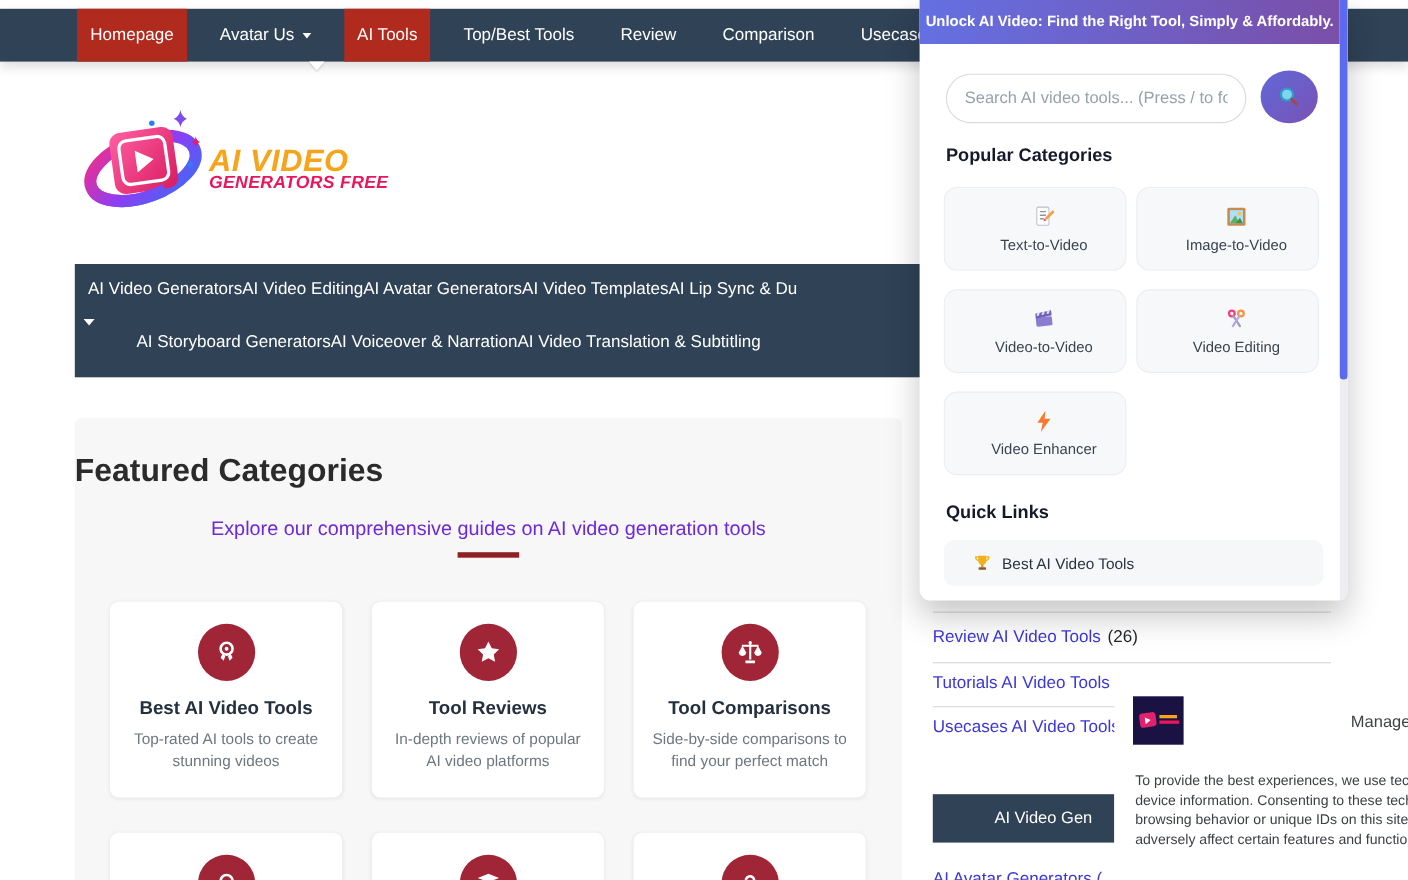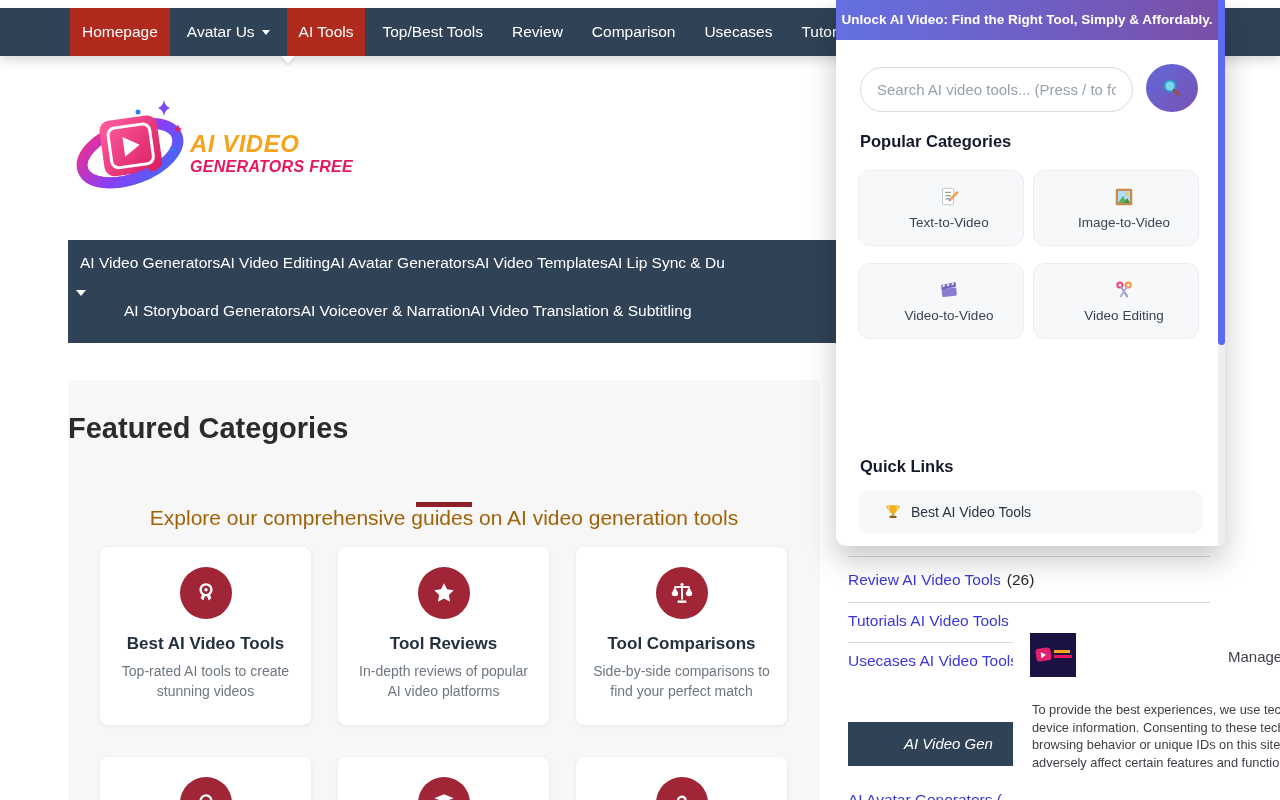--- a/index.html
+++ b/index.html
@@ -2,67 +2,67 @@
 <html><head>
 <meta charset="utf-8">
 <style>
   * { margin:0; padding:0; box-sizing:border-box; }
   body { font-family:"Liberation Sans", sans-serif; background:#fff; }
   .screen { position:relative; width:1280px; height:800px; background:#fff; overflow:hidden; }
 
   
   .topnav { position:absolute; left:0; top:8px; width:1280px; height:48px; background:#2f4256;
             display:flex; align-items:stretch; padding-left:70px; box-shadow:0 5px 10px rgba(0,0,0,.14); }
-  .tn-item { display:flex; align-items:center; padding:0 12px; margin-right:5px; color:#fff;
+  .tn-item { display:flex; align-items:center; padding:0 12px; margin-right:18px; color:#fff;
              font-size:15.5px; white-space:nowrap; cursor:pointer; }
   .tn-item.hl { background:#b02b1e; }
   .tn-chevron { width:0; height:0; border-left:4.5px solid transparent; border-right:4.5px solid transparent;
                 border-top:5px solid #fff; margin-left:7px; }
   .nav-caret { position:absolute; left:281px; top:56px; width:0; height:0;
                border-left:7px solid transparent; border-right:7px solid transparent; border-top:8px solid #fff;
                filter:drop-shadow(0 1px 1px rgba(0,0,0,.18)); }
 
   
   .logo-wrap { position:absolute; left:72px; top:98px; width:260px; height:115px; cursor:pointer; }
   .logo-mark { position:absolute; left:0; top:0; }
-  .logo-text1 { position:absolute; left:118px; top:32px; font-size:24px; font-weight:900; font-style:italic;
+  .logo-text1 { position:absolute; left:118px; top:32px; font-size:28px; font-weight:900; font-style:italic;
                 color:#f6a41c; letter-spacing:.5px; white-space:nowrap; }
   .logo-text2 { position:absolute; left:118px; top:60px; font-size:16px; font-weight:800; font-style:italic;
                 color:#e8175d; letter-spacing:.3px; white-space:nowrap; }
 
   
   .catnav { position:absolute; left:68px; top:240px; width:1070px; height:103px; background:#2f4256; }
   .cn-row { position:absolute; left:12px; display:flex; }
   .cn-row1 { top:14px; }
   .cn-row2 { top:62px;margin-left:44px; }
   .cn-item { color:#fff; font-size:15.5px; white-space:nowrap; cursor:pointer; }
   .cn-caret { position:absolute; left:8px; top:50px; width:0; height:0;
               border-left:5px solid transparent; border-right:5px solid transparent; border-top:6px solid #fff; }
 
   
   .main-panel { position:absolute; left:68px; top:380px; width:752px; height:430px; background:#f7f7f8; border-radius:6px; }
   .ft-title { position:absolute; top:32px; width:100%; text-align:left; font-size:29px; font-weight:700; color:#2b2b2b; }
-  .ft-sub { position:absolute; top:90px; width:100%; text-align:center; font-size:21px; color:#a16207;margin-top:36px; }
+  .ft-sub { position:absolute; top:90px; width:100%; text-align:center; font-size:18px; color:#6d28d9; }
   .ft-underline { position:absolute; top:122px; left:50%; transform:translateX(-50%); width:56px; height:5px; background:#8e2026; }
   .cards-row { position:absolute; left:32px; display:flex; gap:27px; }
   .cards-row.r1 { top:167px; }
   .cards-row.r2 { top:377px; }
   .fcard { width:211px; height:178px; background:#fff; border-radius:8px; box-shadow:0 1px 4px rgba(20,20,43,.08);
            text-align:center; cursor:pointer; }
   .fcard-circle { width:52px; height:52px; border-radius:50%; background:#a02536; margin:20px auto 0;
                   display:flex; align-items:center; justify-content:center; }
   .fcard-title { margin-top:15px; font-size:17px; font-weight:700; color:#24303e; }
   .fcard-desc { margin:7px 15px 0; font-size:14px; color:#6e7780; line-height:1.45; }
 
   
   .divider { position:absolute; left:848px; width:362px; height:1px; background:#d8d8d8; }
   .sb-link { position:absolute; left:848px; font-size:15.5px; color:#3b36d9; white-space:nowrap; cursor:pointer; }
   .sb-count { color:#23272b; margin-left:6px; }
   .sb-button { position:absolute; left:848px; top:722px; width:165px; height:44px; background:#2f4256; color:#fff;
-               font-size:15px; line-height:44px; padding-left:56px; white-space:nowrap; overflow:hidden; cursor:pointer;font-style:italic; }
+               font-size:15px; line-height:44px; padding-left:56px; white-space:nowrap; overflow:hidden; cursor:pointer; }
   .sb-bottom-link { position:absolute; left:848px; top:791px; font-size:15.5px; color:#3b36d9; white-space:nowrap; cursor:pointer; }
 
   
   .cookie-panel { position:absolute; left:1013px; top:606px; width:270px; height:194px; background:#fff; }
   .ck-logo { position:absolute; left:17px; top:27px; width:46px; height:44px; background:#191243; overflow:hidden; }
   .ck-logo .pl { position:absolute; left:6px; top:15px; width:15px; height:13px; background:#e0216e; border-radius:3px; transform:rotate(-8deg); }
   .ck-logo .pl::after { content:""; position:absolute; left:5px; top:3.5px; width:0; height:0;
                         border-left:5px solid #fff; border-top:3px solid transparent; border-bottom:3px solid transparent; }
   .ck-logo .t1 { position:absolute; left:24px; top:17px; width:16px; height:2.5px; background:#f6a41c; }
   .ck-logo .t2 { position:absolute; left:24px; top:22px; width:18px; height:2.5px; background:#e8175d; }
@@ -333,20 +333,26 @@
       </div>
       <div class="pp-card">
         <svg width="22" height="22" viewBox="0 0 24 24" fill="none">
           <circle cx="7.5" cy="6.5" r="2.8" stroke="#f43f7f" stroke-width="2.2"></circle>
           <circle cx="16.5" cy="6.5" r="2.8" stroke="#fb923c" stroke-width="2.2"></circle>
           <path d="M9 9 L15.5 19" stroke="#9aa0b4" stroke-width="2.2" stroke-linecap="round"></path>
           <path d="M15 9 L8.5 19" stroke="#b9a7e8" stroke-width="2.2" stroke-linecap="round"></path>
         </svg>
         <div class="pp-card-label">Video Editing</div>
       </div>
+      <div class="pp-card">
+        <svg width="22" height="22" viewBox="0 0 24 24">
+          <polygon points="13.5,1.5 5.5,13.5 10.8,13.5 9,22.5 18.5,9.5 12.8,9.5" fill="#f97a2f"></polygon>
+        </svg>
+        <div class="pp-card-label">Video Enhancer</div>
+      </div>
     </div>
 
     <div class="pp-heading" style="top:457px">Quick Links</div>
     <div class="pp-quick-item">
       <svg width="18" height="18" viewBox="0 0 24 24">
         <path d="M7 3 h10 v6 a5 5 0 0 1 -10 0 z" fill="#f3b01c"></path>
         <path d="M7 4.5 h-3 a3.5 3.5 0 0 0 3.5 4" fill="none" stroke="#f3b01c" stroke-width="1.6"></path>
         <path d="M17 4.5 h3 a3.5 3.5 0 0 1 -3.5 4" fill="none" stroke="#f3b01c" stroke-width="1.6"></path>
         <rect x="10.6" y="13.5" width="2.8" height="3.5" fill="#d99a14"></rect>
         <rect x="7.5" y="17" width="9" height="3" rx="0.8" fill="#8a5a2b"></rect>

